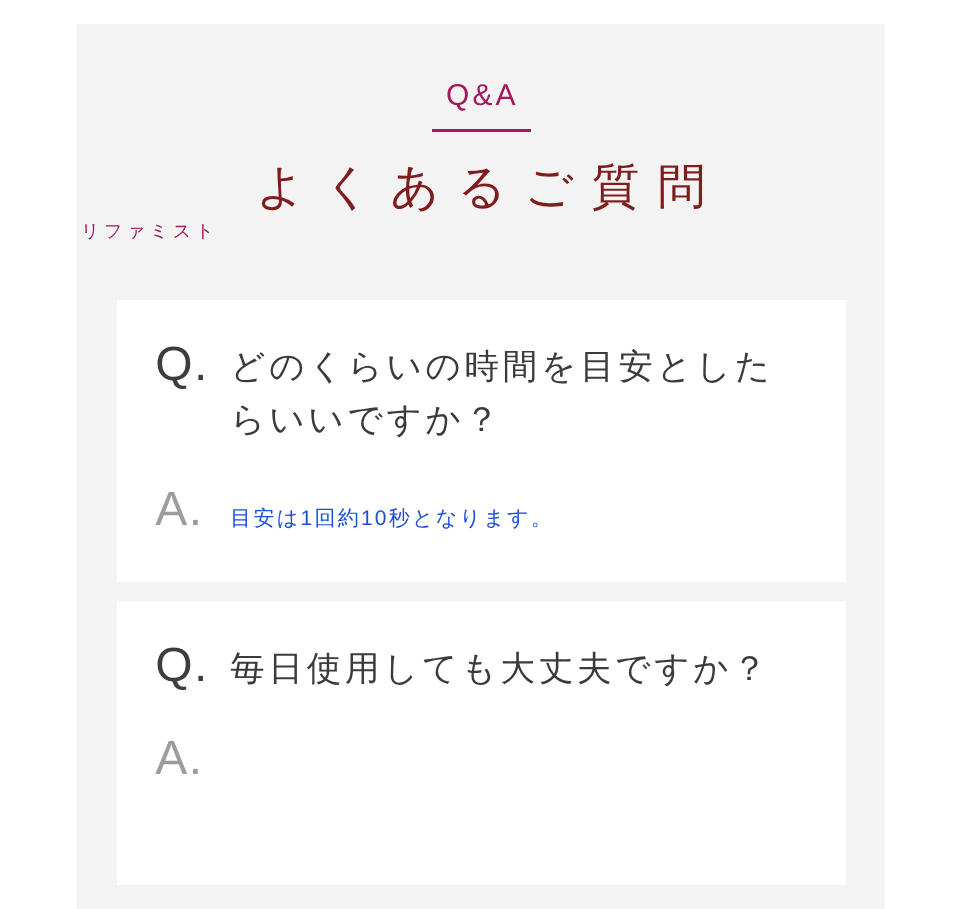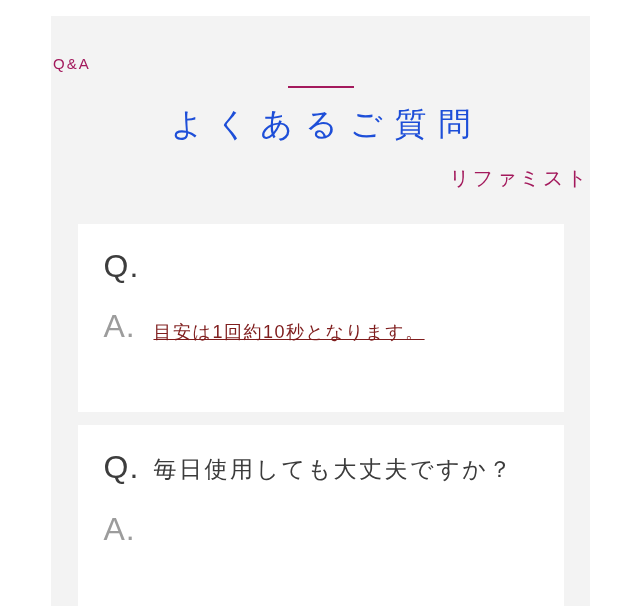--- a/index.html
+++ b/index.html
@@ -14,21 +14,22 @@
     position: absolute;
     left: 51px;
     top: 16px;
     width: 539px;
     height: 590px;
     background: #f3f3f3;
     padding-top: 38px;
     overflow: hidden;
   }
   .eyebrow {
-    font-size: 15px;
+    text-align: center;
+    font-size: 20px;
     line-height: 20px;
     letter-spacing: 2px;
     padding-left: 2px;
     color: #a3195c;
     font-weight: 400;
   }
   .eyebrow-underline {
     width: 66px;
     height: 2px;
     background: #a3195c;
@@ -36,26 +37,26 @@
   }
   .page-title {
     margin-top: 16px;
     text-align: center;
     font-family: "Liberation Serif", "DejaVu Serif", serif;
     font-size: 32px;
     line-height: 40px;
     font-weight: 400;
     letter-spacing: 12px;
     padding-left: 12px;
-    color: #1d4ed8;
+    color: #7f1d1d;
   }
   .subtitle {
-    margin-top: 24px;
-    text-align: right;
-    font-size: 20px;
+    margin-top: 0;
+    text-align: left;
+    font-size: 12px;
     line-height: 20px;
     letter-spacing: 3px;
     padding-left: 3px;
     color: #a3195c;
   }
   .faq-list {
     margin-top: 36px;
   }
   .faq-card {
     width: 486px;
@@ -83,45 +84,45 @@
   .a-marker { color: #9c9c9c; }
   .question-text {
     padding-top: 3px;
     font-size: 23px;
     line-height: 35px;
     letter-spacing: 2.5px;
     color: #3b3b3b;
   }
   .answer-text {
     padding-top: 7px;
-    font-size: 18px;
+    font-size: 14px;
     line-height: 35px;
     letter-spacing: 1.5px;
-    color: #7f1d1d;
-    text-decoration: underline;
+    color: #1d4ed8;
   }
 </style>
 </head>
 <body>
 
 <div class="panel">
 
   <div class="eyebrow">Q&amp;A</div>
 
   <div class="eyebrow-underline"></div>
 
   <h1 class="page-title">よくあるご質問</h1>
 
   <div class="subtitle">リファミスト</div>
 
   <div class="faq-list">
 
     <div class="faq-card card-1">
       <div class="qa-row question-row">
         <div class="marker q-marker">Q.</div>
+        <div class="question-text">どのくらいの時間を目安としたらいいですか？</div>
       </div>
       <div class="qa-row answer-row">
         <div class="marker a-marker">A.</div>
         <div class="answer-text">
           <div>目安は1回約10秒となります。</div>
         </div>
       </div>
     </div>
 
     <div class="faq-card card-2">

